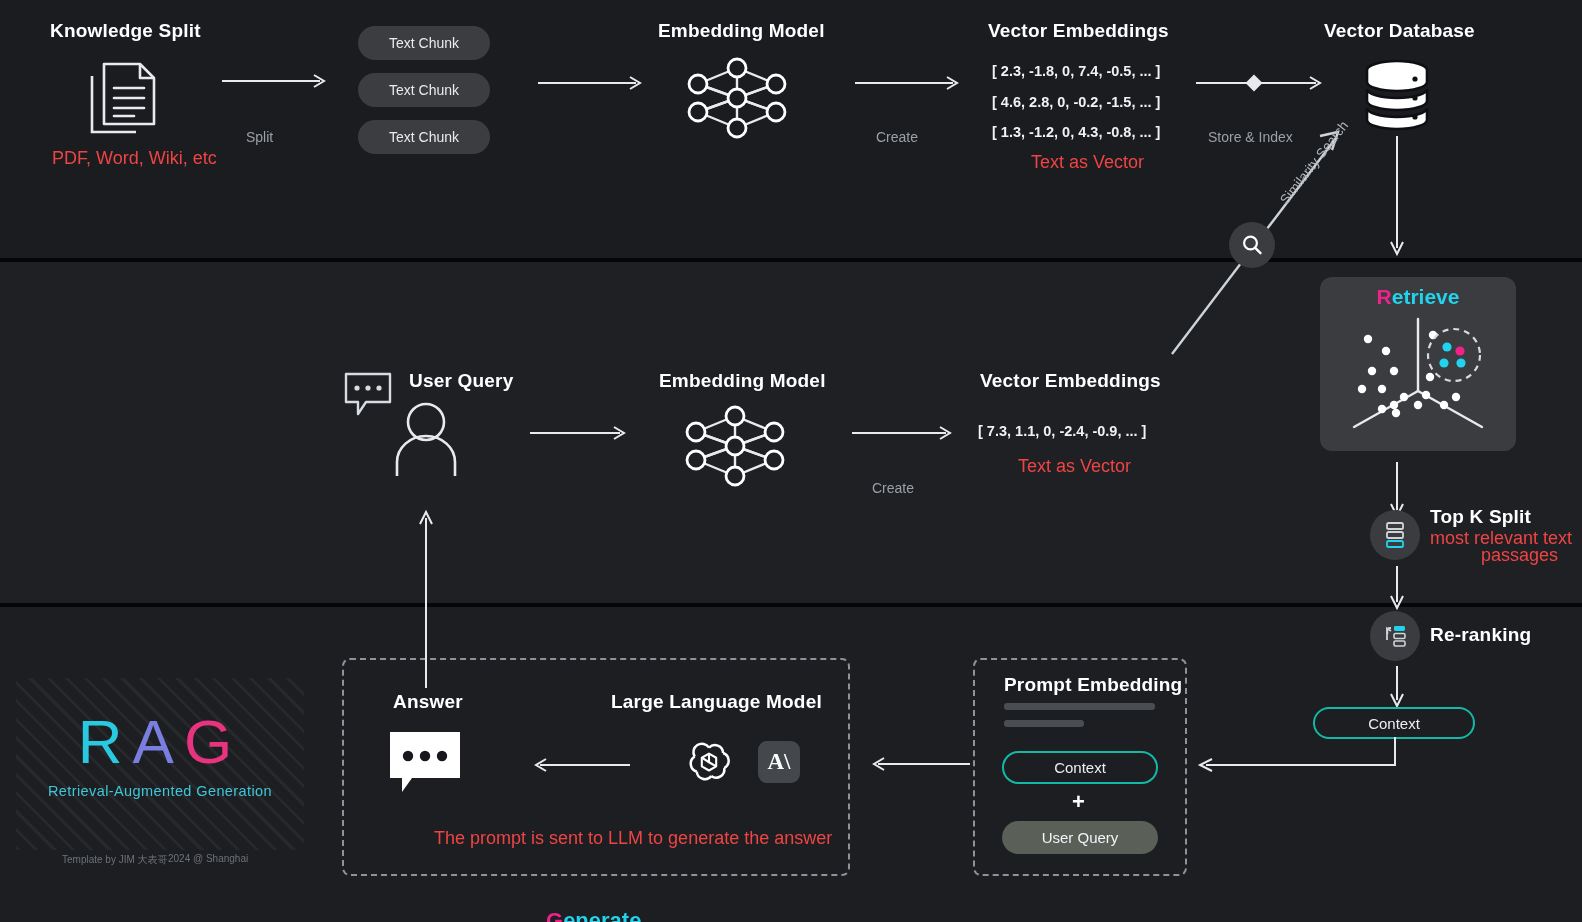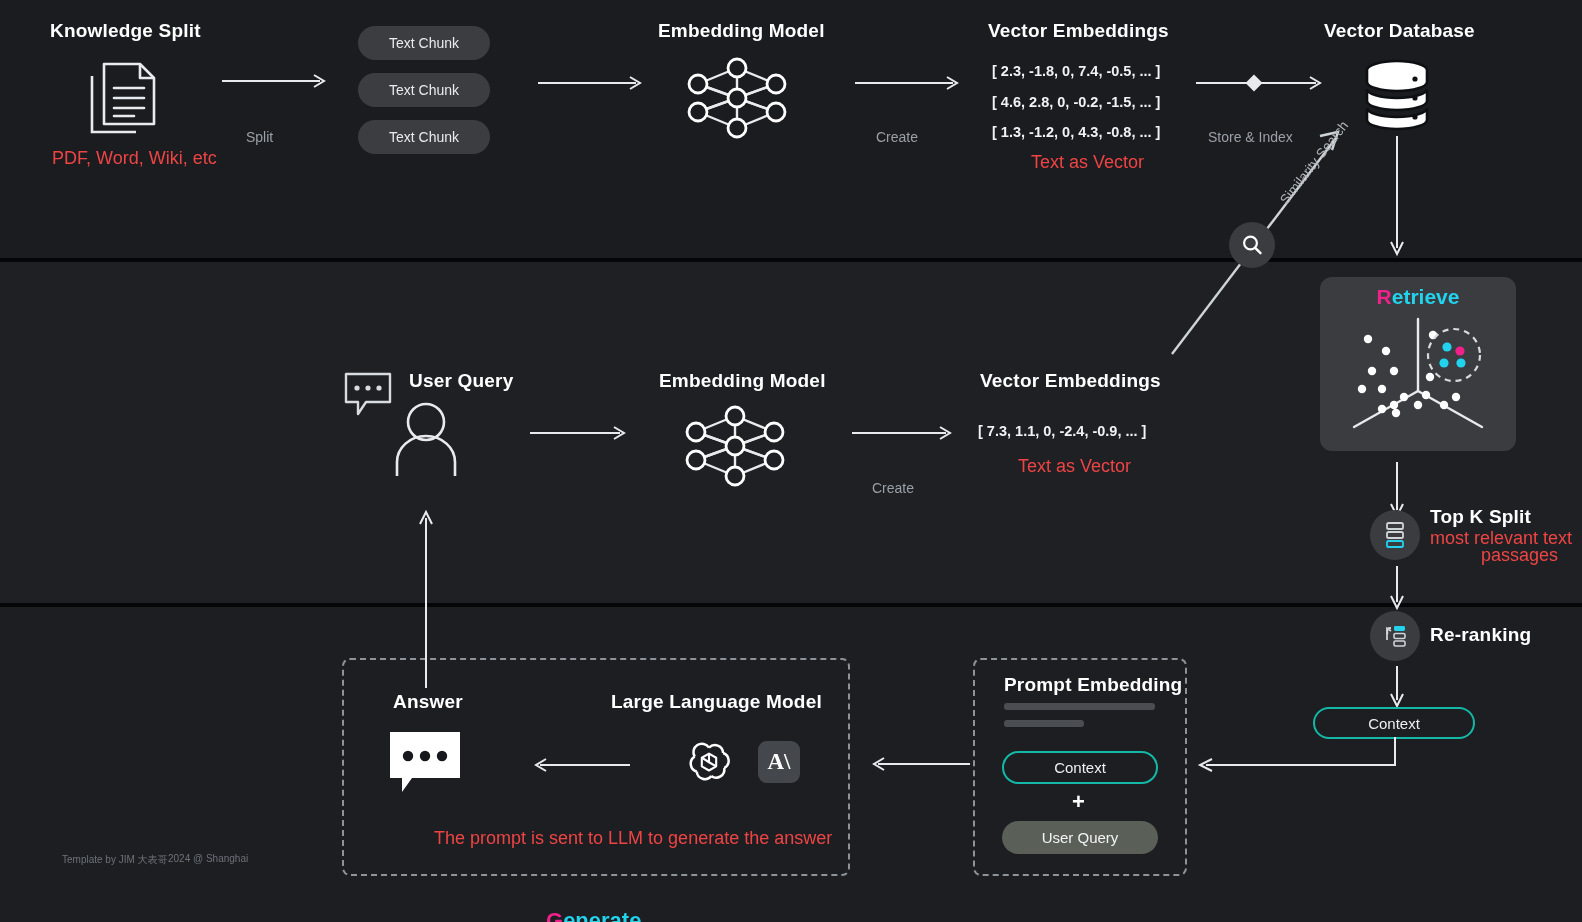--- a/index.html
+++ b/index.html
@@ -460,17 +460,25 @@
     <span class="pink">G</span><span class="cyan">enerate</span>
   </div>
 
   <div class="abs" style="left:417px; top:508px;">
     <svg width="18" height="180" viewBox="0 0 18 180">
       <line x1="9" y1="180" x2="9" y2="10" stroke="#e8eaed" stroke-width="2"></line>
       <path d="M3 16 L9 4 L15 16" fill="none" stroke="#e8eaed" stroke-width="2"></path>
     </svg>
   </div>
 
+  <div class="abs wm" style="left:16px; top:678px;">
+    <div style="text-align:center; padding-top:28px;">
+      <span class="wm-rag" style="color:#29c9e0;">R</span><span class="wm-rag" style="color:#7a7ee0;">A</span><span class="wm-rag" style="color:#e8337f;">G</span>
+    </div>
+    <div class="wm-sub" style="text-align:center; margin-top:6px;">
+      <span style="color:#3fc7d8;">Retrieval-Augmented Generation</span>
+    </div>
+  </div>
 
   <div class="abs credits" style="left:62px; top:853px;">Template by JIM 大表哥</div>
   <div class="abs credits" style="left:168px; top:853px;">2024 @ Shanghai</div>
 
 </div>
 
 </body></html>

